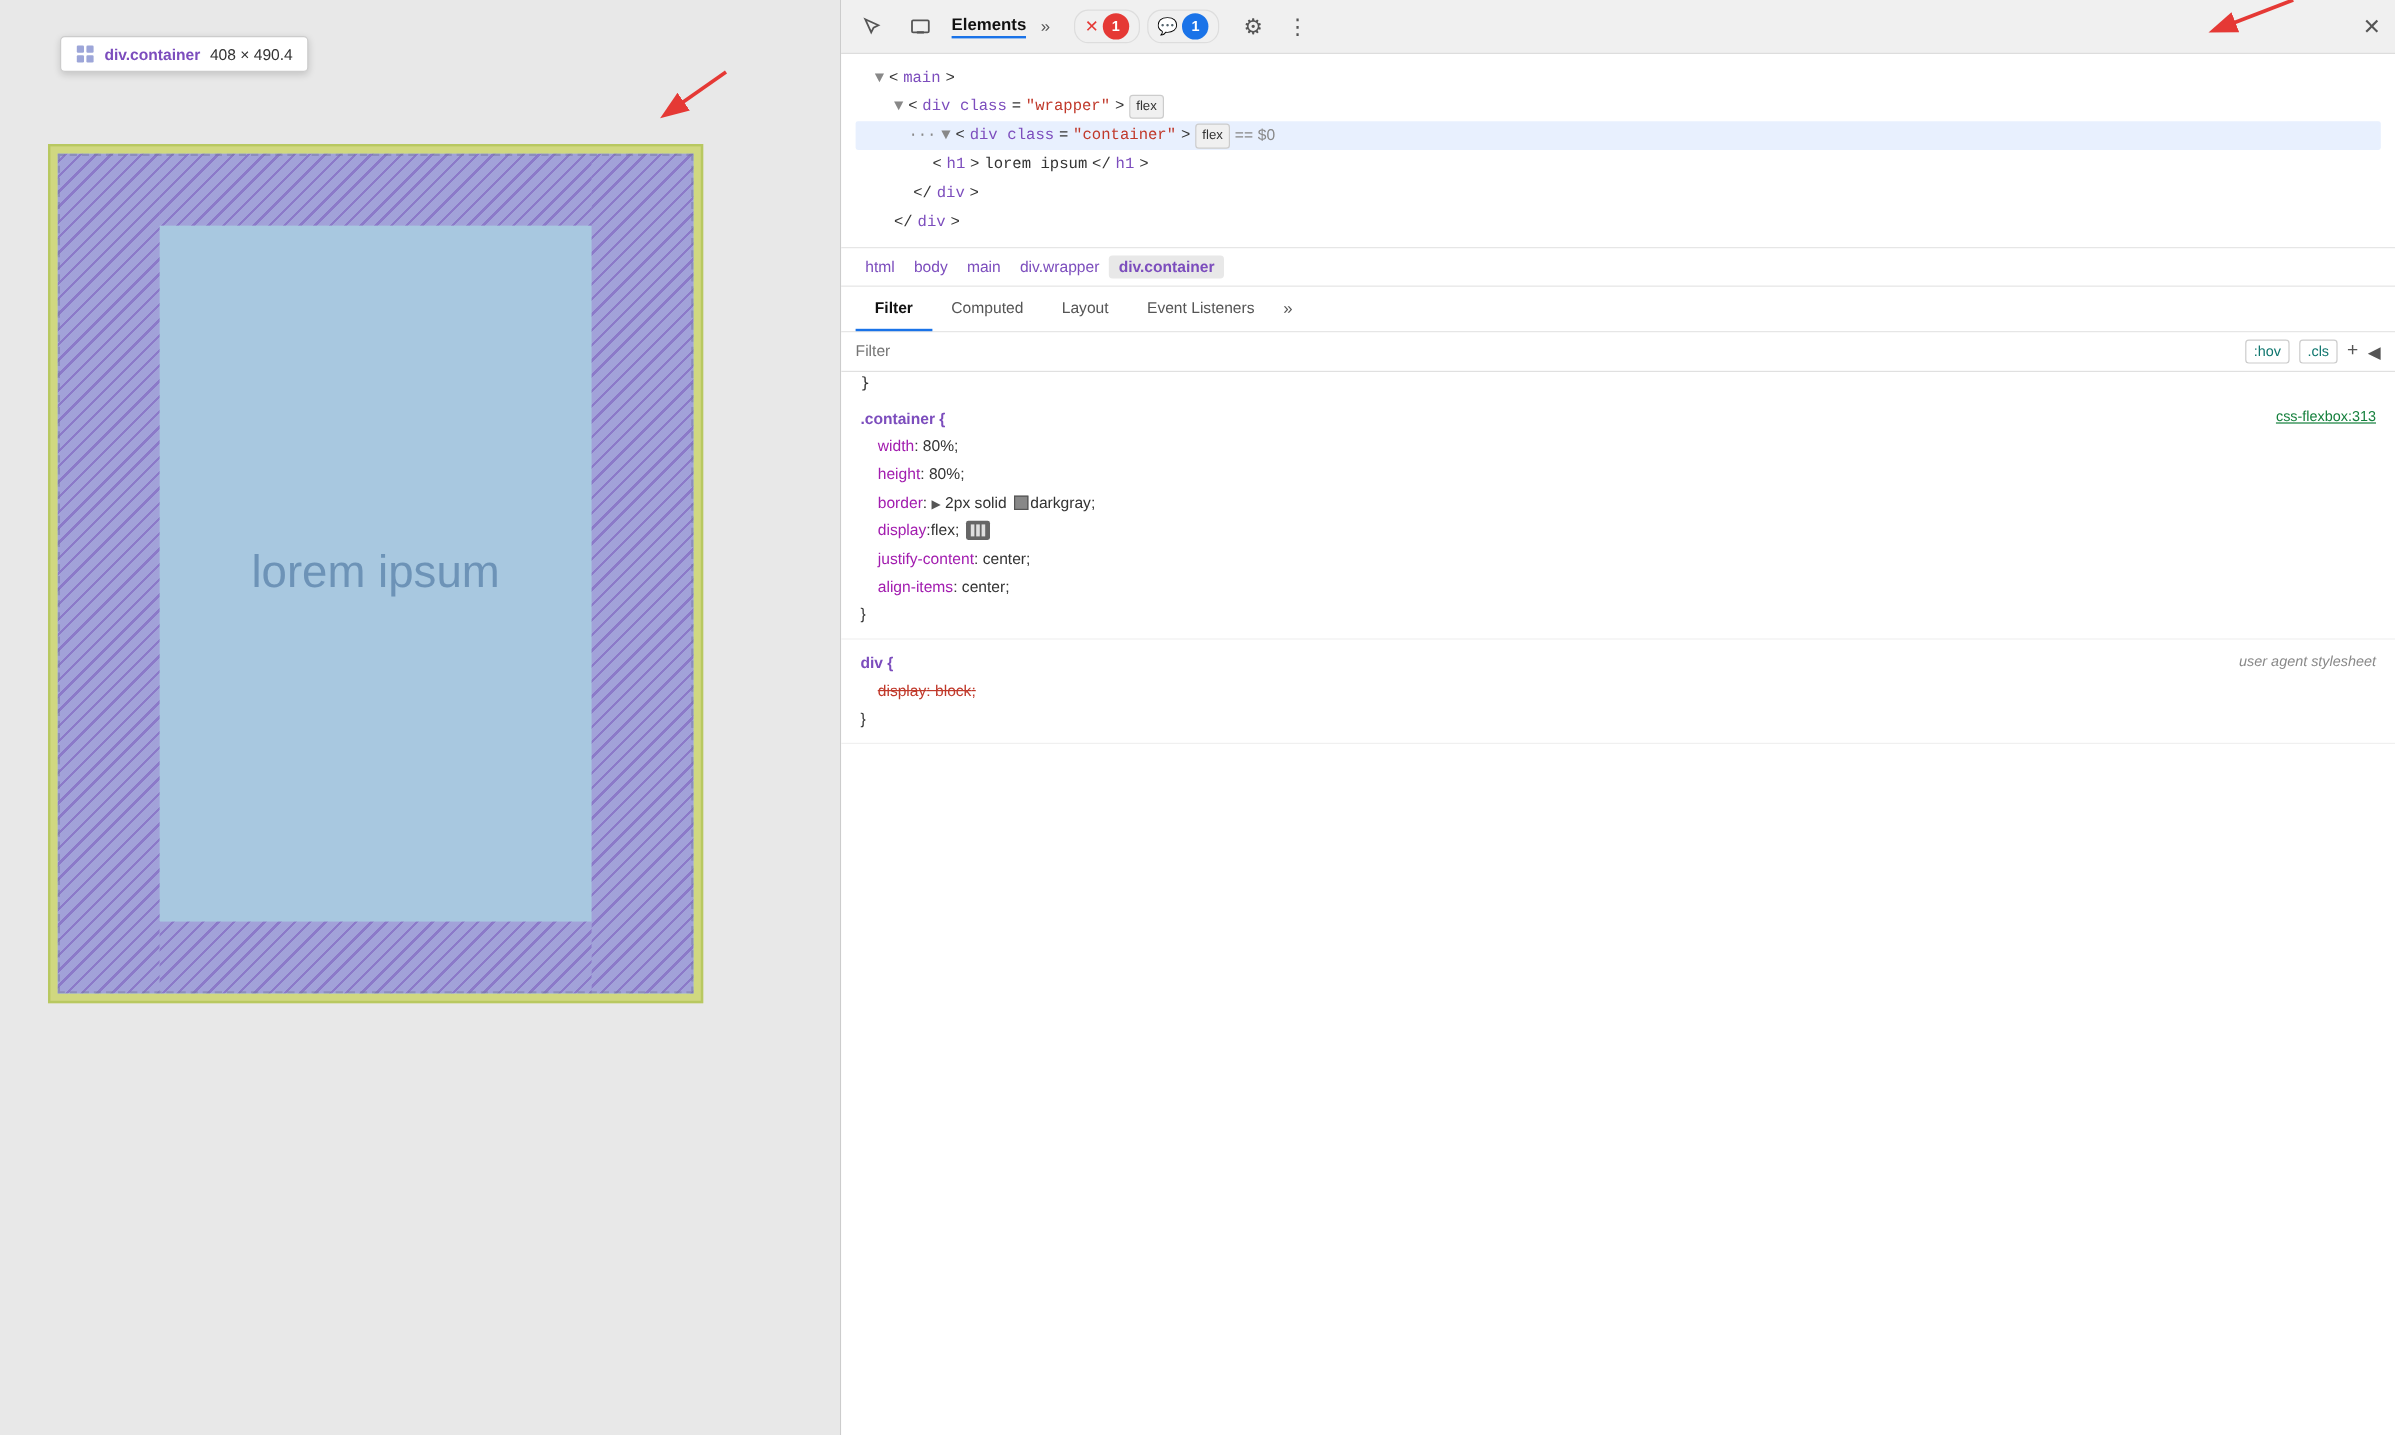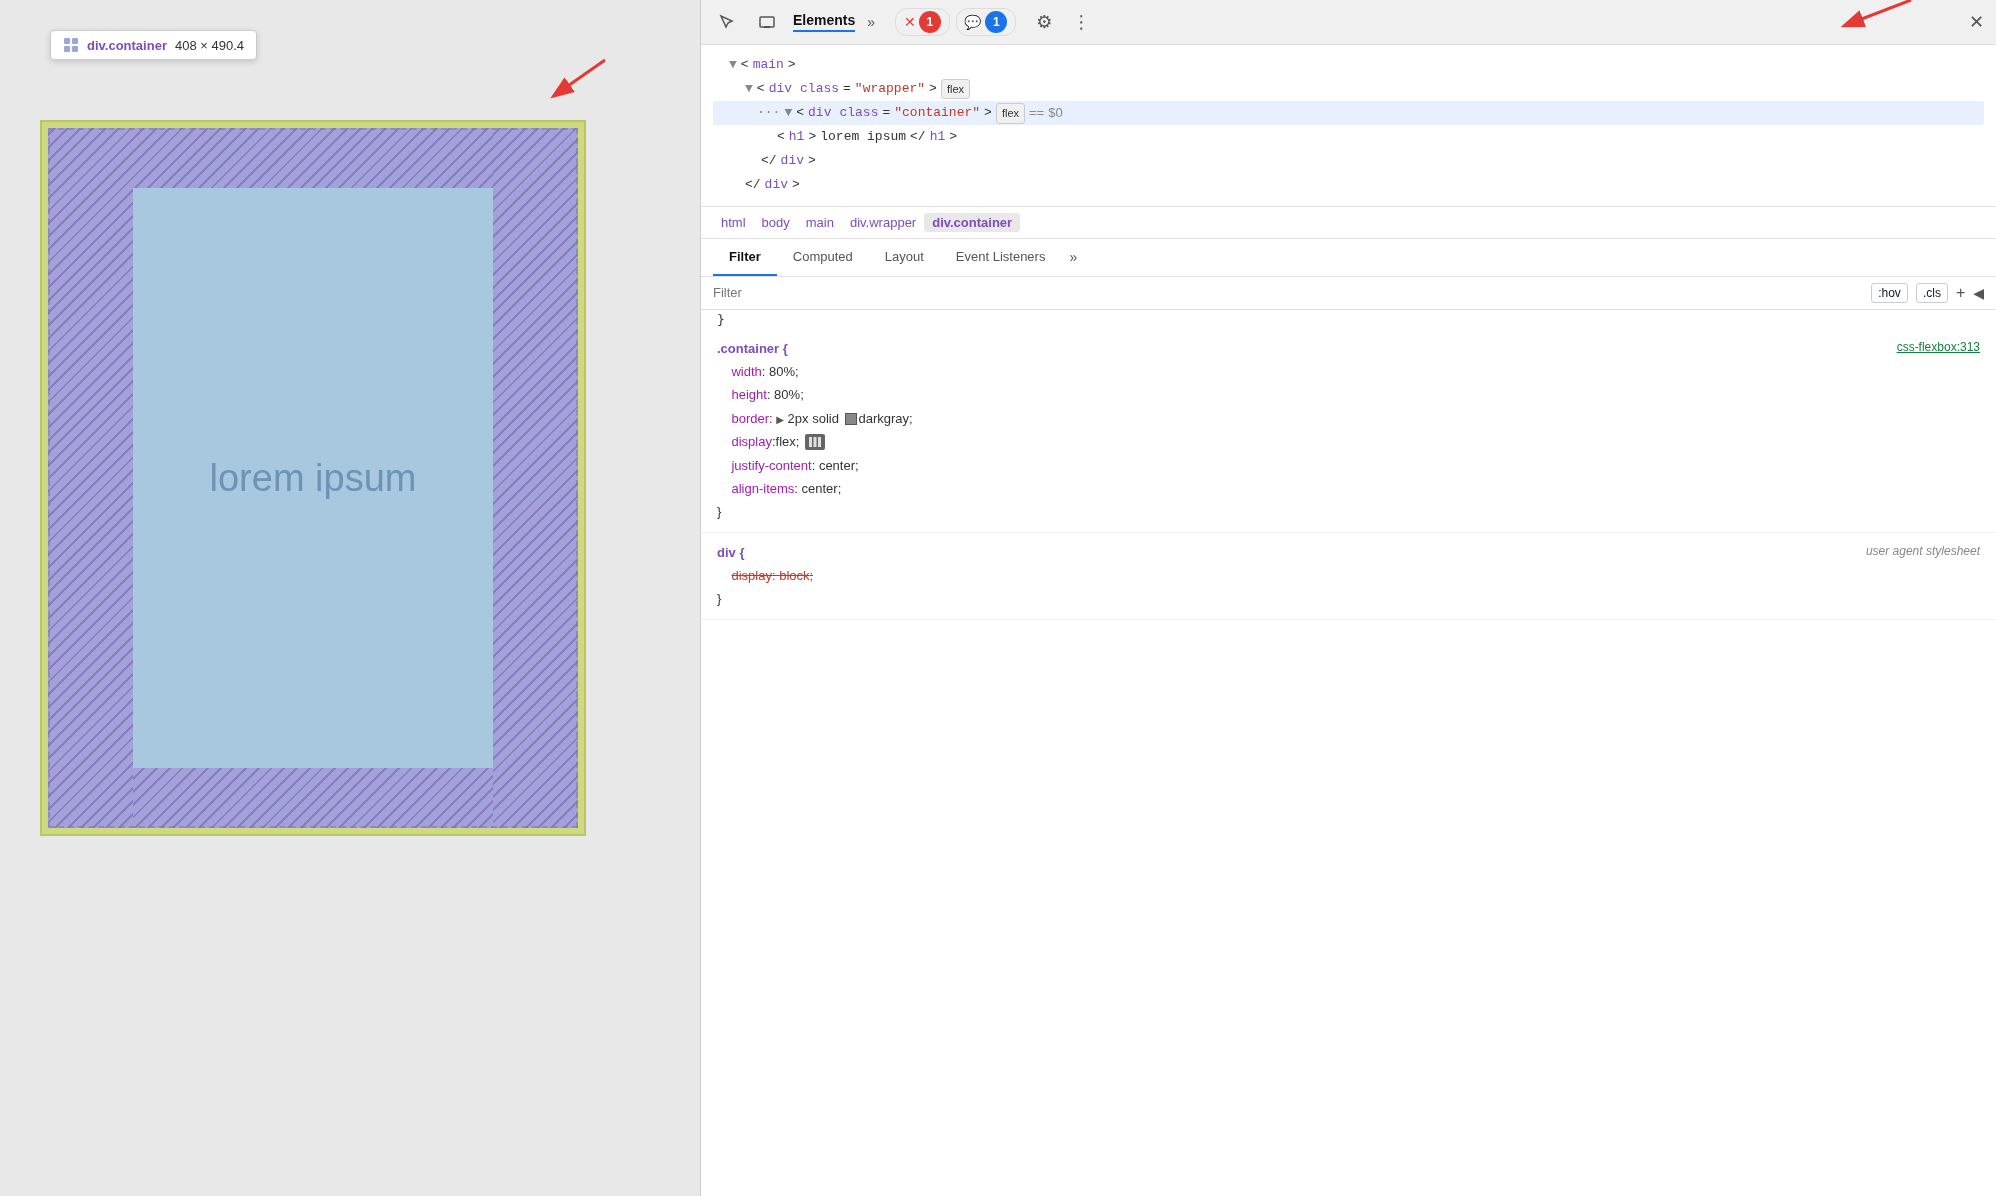--- a/index.html
+++ b/index.html
@@ -251,21 +251,21 @@
       color: #555;
       background: transparent;
     }
     .filter-actions {
       display: flex;
       align-items: center;
       gap: 8px;
     }
     .filter-action-btn {
       font-size: 12px;
-      color: #0f172a;
+      color: #0f766e;
       cursor: pointer;
       padding: 2px 6px;
       border: 1px solid #ccc;
       border-radius: 3px;
     }
     .filter-plus {
       font-size: 16px;
       color: #555;
       cursor: pointer;
     }

